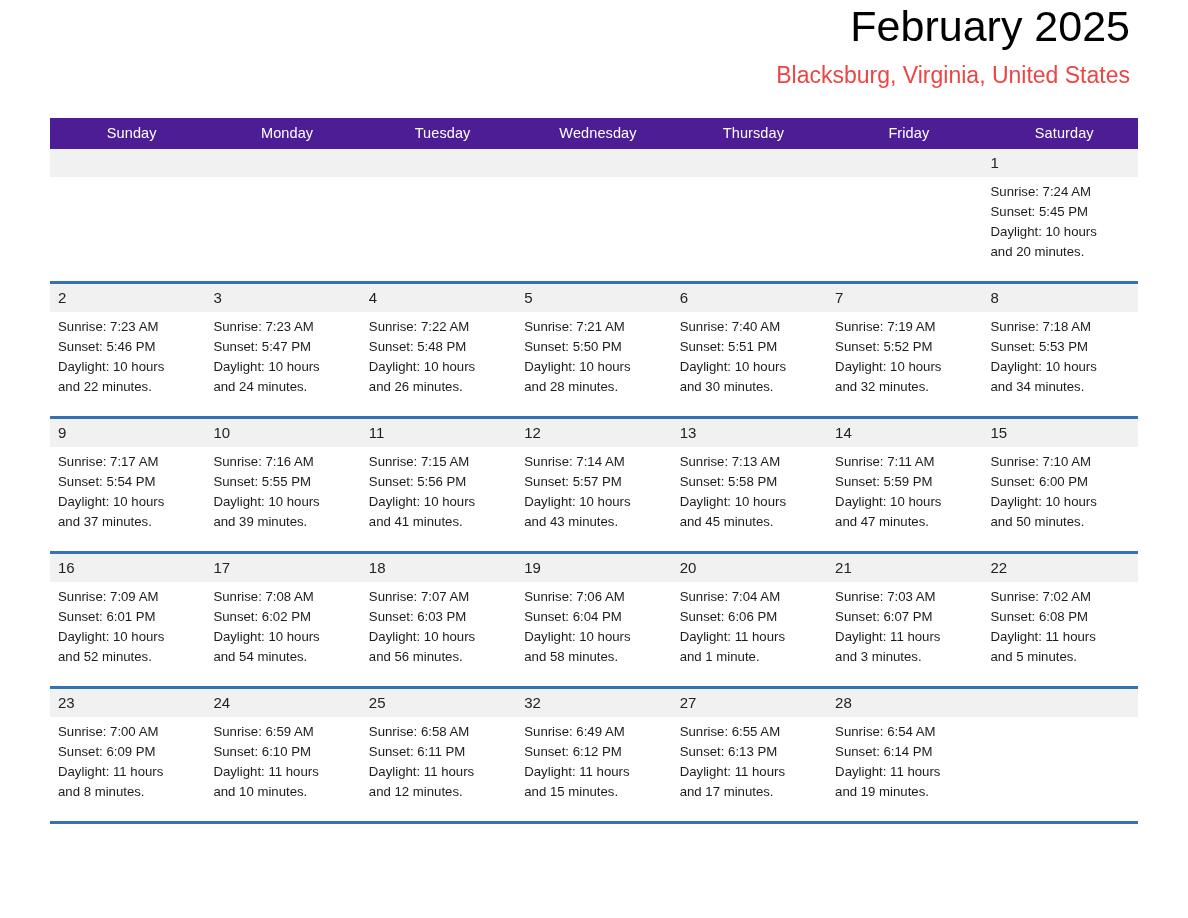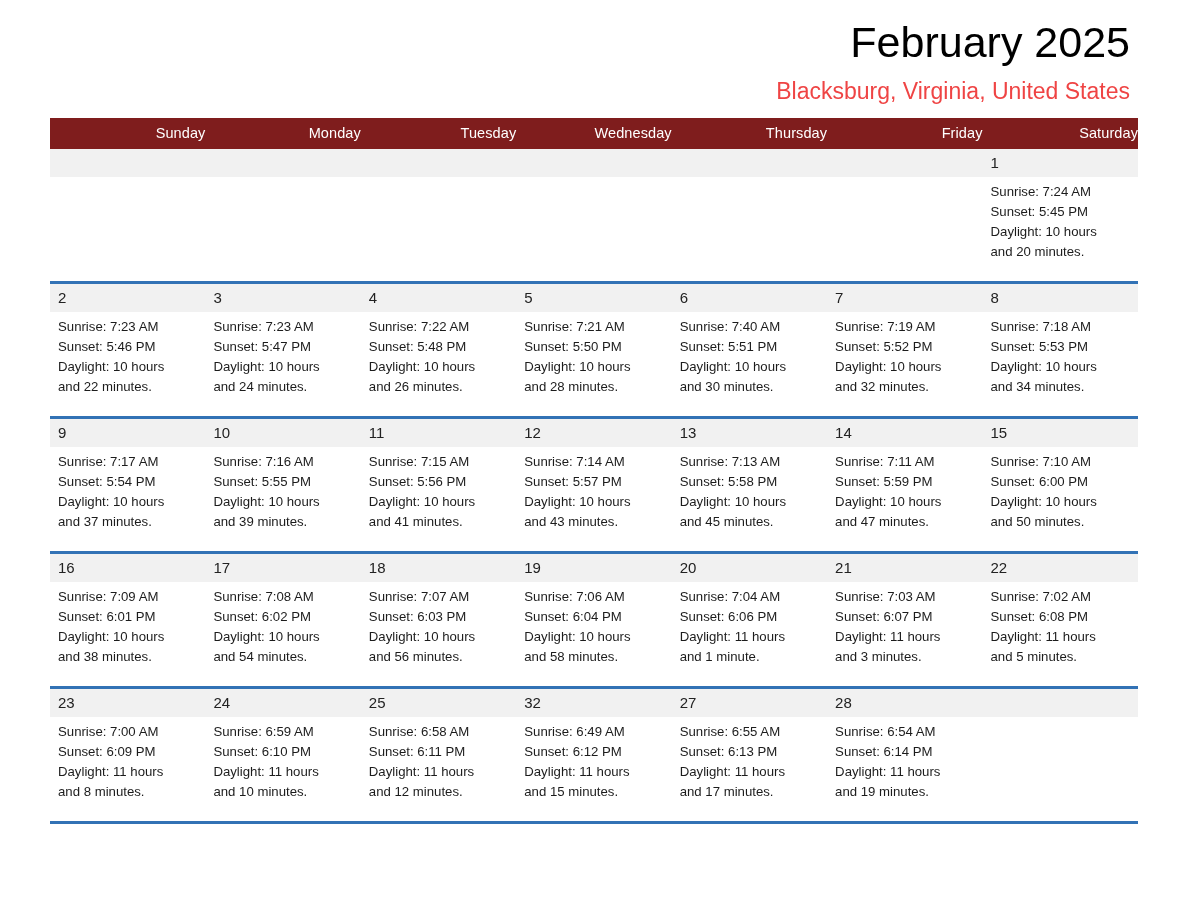--- a/index.html
+++ b/index.html
@@ -60,21 +60,21 @@
     letter-spacing: -0.3px;
     color: #0c6fc4;
     font-family: "DejaVu Sans", sans-serif;
     font-weight: 400;
     line-height: 1;
   }
 
   .title-block {
     position: absolute;
     right: 8px;
-    top: 16px;
+    top: 0;
     text-align: right;
   }
   .month-title {
     font-size: 43px;
     font-weight: 400;
     color: #000000;
     line-height: 1.25;
     letter-spacing: 0px;
   }
   .location {
@@ -87,25 +87,25 @@
   }
 
   
   .calendar {
     width: 1088px;
     border-collapse: collapse;
     table-layout: fixed;
   }
 
   .calendar thead th {
-    background: #7f1d1d;
+    background: #4c1d95;
     color: #ffffff;
     font-size: 14.5px;
     font-weight: 400;
-    text-align: right;
+    text-align: center;
     padding: 7px 0 8px 8px;
     height: 30px;
     letter-spacing: 0.1px;
   }
 
   .calendar td {
     vertical-align: top;
     width: 155.4px;
     padding: 0;
     border-top: 3px solid #3272b5;
@@ -376,21 +376,21 @@
           </td>
         </tr>
         <tr>
           <td>
             <div class="cell-inner">
               <div class="daynum">16</div>
               <div class="details">
                 <div>Sunrise: 7:09 AM</div>
                 <div>Sunset: 6:01 PM</div>
                 <div>Daylight: 10 hours</div>
-                <div>and 38 minutes.</div>
+                <div>and 52 minutes.</div>
               </div>
             </div>
           </td>
           <td>
             <div class="cell-inner">
               <div class="daynum">17</div>
               <div class="details">
                 <div>Sunrise: 7:08 AM</div>
                 <div>Sunset: 6:02 PM</div>
                 <div>Daylight: 10 hours</div>

